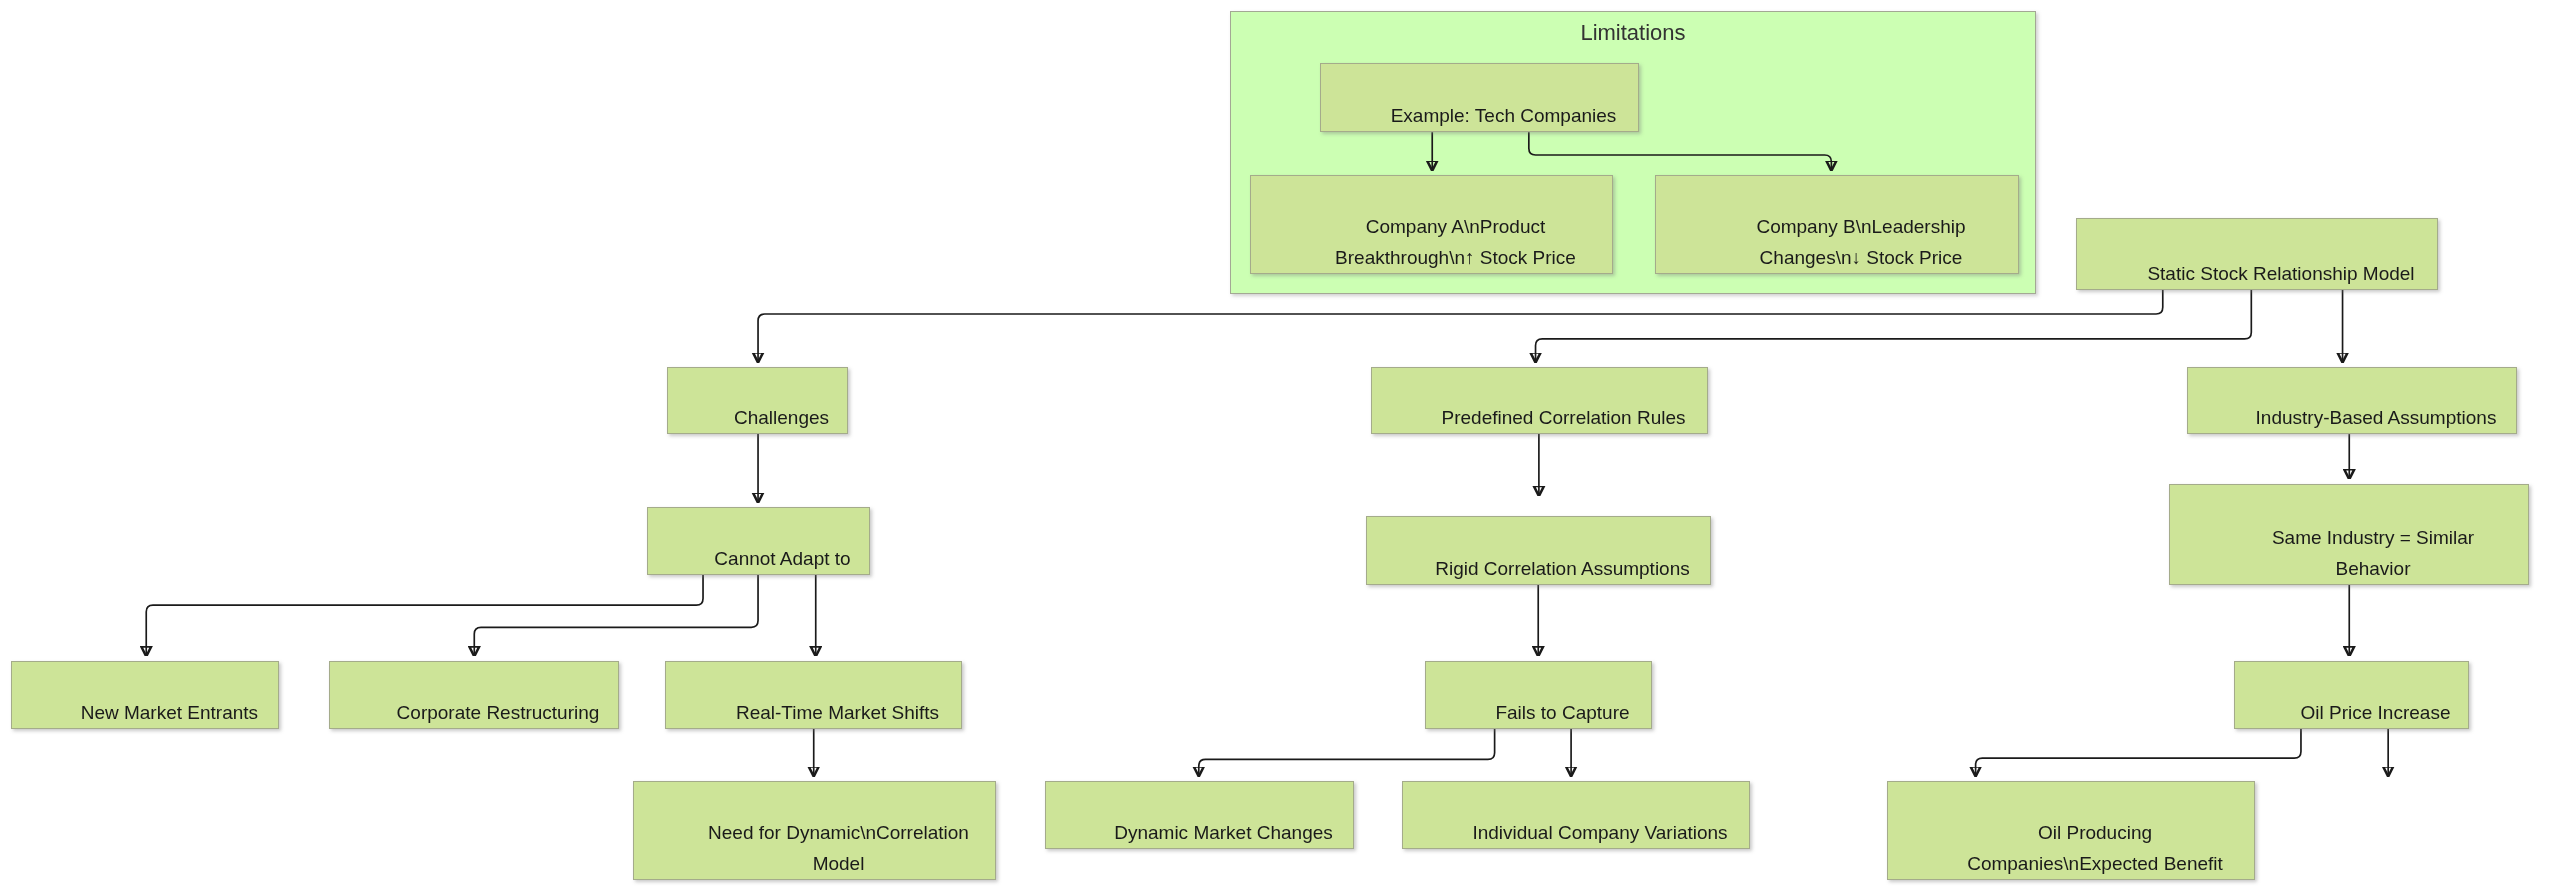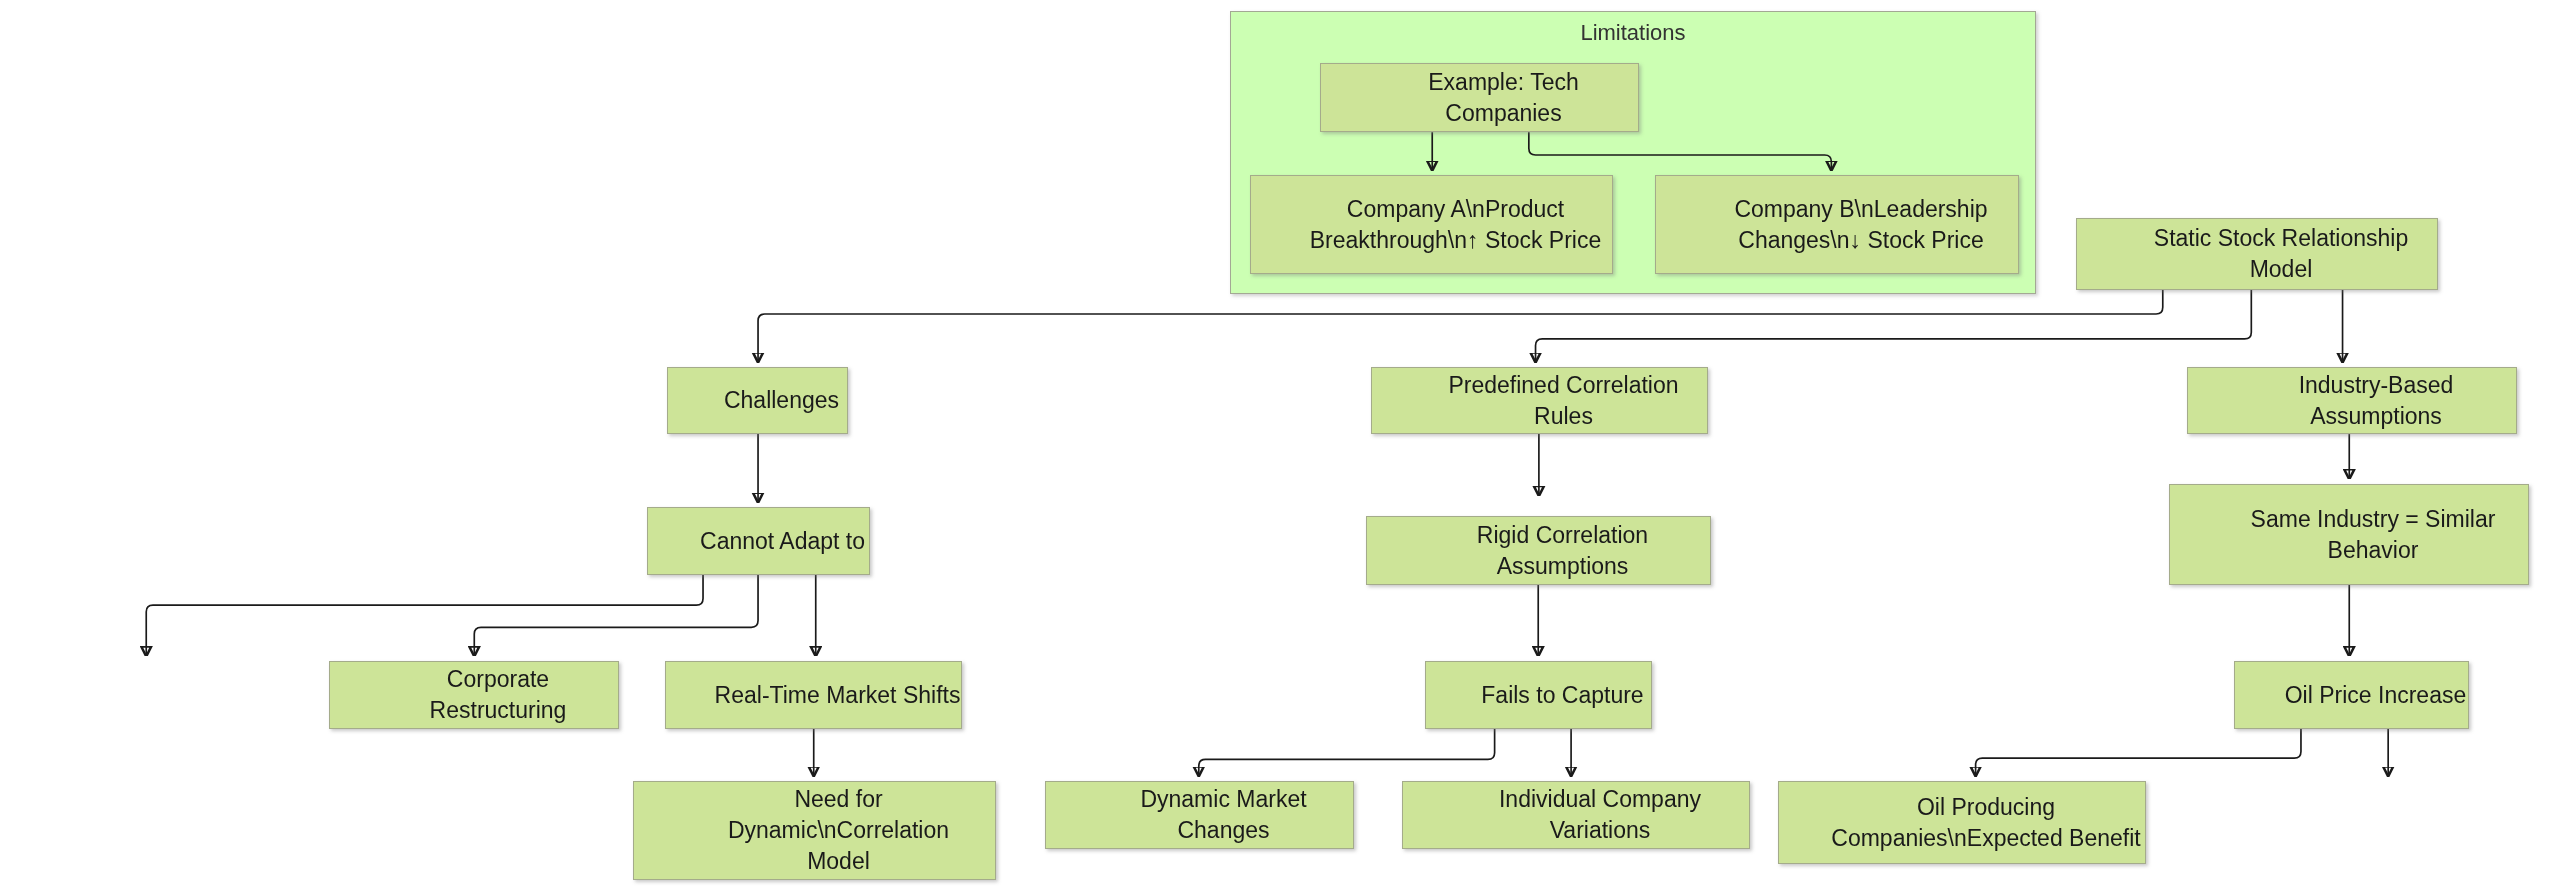--- a/index.html
+++ b/index.html
@@ -44,23 +44,23 @@
     stroke-width: 2.5;
   }
   .node {
     position: absolute;
     background: var(--node-fill, #cde498);
     border: 1.3px solid var(--node-border, #a4ab8b);
     box-shadow: 2px 2px 3.4px rgba(120,120,120,0.4);
     display: flex;
     flex-direction: column;
     align-items: center;
-    justify-content: center;
+    justify-content: flex-end;
     text-align: center;
-    font-size: 23px;
+    font-size: 19px;
     line-height: 31px;
     z-index: 2;
     box-sizing: border-box;
     padding-left: 48px;
   }
   .nl { width: 100%; }
 </style>
 </head>
 <body>
 
@@ -132,20 +132,23 @@
 
   <div class="node" style="left:1366px;top:516px;width:345px;height:69px">
     <div class="nl">Rigid Correlation Assumptions</div>
   </div>
 
   <div class="node" style="left:2169px;top:484px;width:360px;height:101px">
     <div class="nl">Same Industry = Similar</div>
     <div class="nl">Behavior</div>
   </div>
 
+  <div class="node" style="left:11.4px;top:661px;width:268px;height:68px">
+    <div class="nl">New Market Entrants</div>
+  </div>
 
   <div class="node" style="left:329px;top:661px;width:290px;height:68px">
     <div class="nl">Corporate Restructuring</div>
   </div>
 
   <div class="node" style="left:665px;top:661px;width:297px;height:68px">
     <div class="nl">Real-Time Market Shifts</div>
   </div>
 
   <div class="node" style="left:1425px;top:661px;width:227px;height:68px">
@@ -162,20 +165,20 @@
   </div>
 
   <div class="node" style="left:1045px;top:781px;width:309px;height:68px">
     <div class="nl">Dynamic Market Changes</div>
   </div>
 
   <div class="node" style="left:1402px;top:781px;width:348px;height:68px">
     <div class="nl">Individual Company Variations</div>
   </div>
 
-  <div class="node" style="left:1778px;top:781px;width:368px;height:83px">
+  <div class="node" style="left:1887px;top:781px;width:368px;height:99px">
     <div class="nl">Oil Producing</div>
     <div class="nl">Companies\nExpected Benefit</div>
   </div>
 
 
 </div>
 
 
 </body></html>

